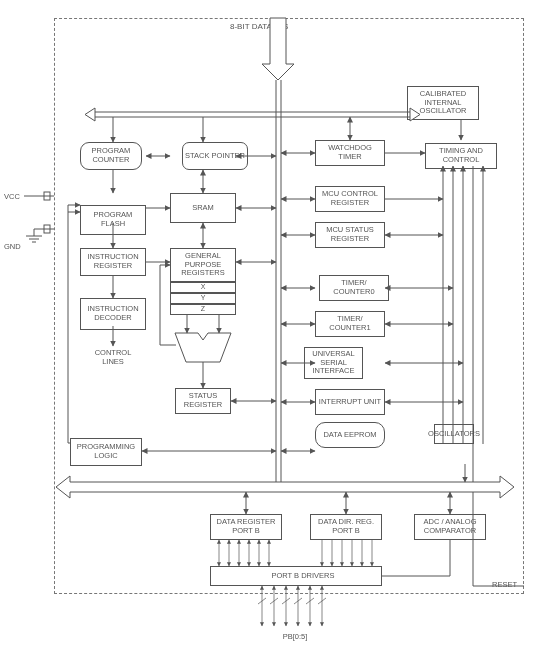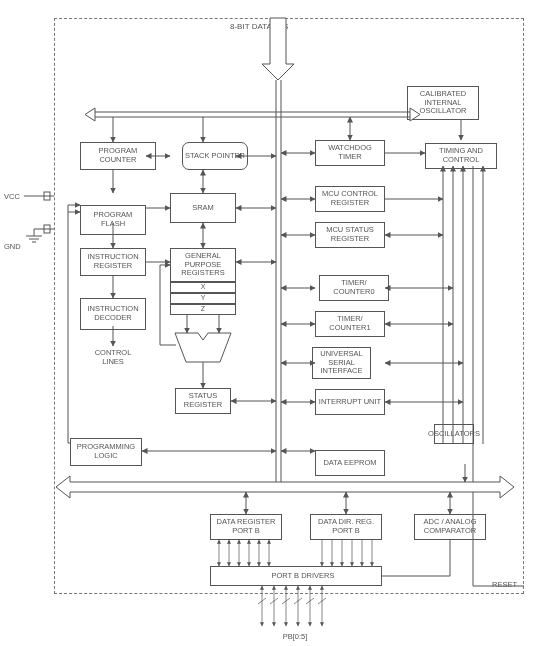--- a/index.html
+++ b/index.html
@@ -60,21 +60,21 @@
 
 <div class="bus-label" style="left:230px; top:22px;">8-BIT DATABUS</div>
 
 <div class="label" style="left:4px; top:192px;">VCC</div>
 <div class="label" style="left:4px; top:242px;">GND</div>
 
 <div class="label" style="left:492px; top:580px;">RESET</div>
 
 <div class="label" style="left:270px; top:632px; width:50px;">PB[0:5]</div>
 
-<div class="block" style="left:80px; top:142px; width:76px; height:28px;">PROGRAM COUNTER</div>
+<div class="block" style="left:80px; top:142px; width:62px; height:28px;border-radius:9px;">PROGRAM COUNTER</div>
 <div class="block" style="left:182px; top:142px; width:66px; height:28px;border-radius:7px;">STACK POINTER</div>
 
 <div class="block" style="left:80px; top:205px; width:66px; height:30px;">PROGRAM FLASH</div>
 <div class="block" style="left:170px; top:193px; width:66px; height:30px;">SRAM</div>
 
 <div class="block" style="left:80px; top:248px; width:66px; height:28px;">INSTRUCTION REGISTER</div>
 
 <div class="block" style="left:170px; top:248px; width:66px; height:34px;">GENERAL PURPOSE REGISTERS</div>
 <div class="block" style="left:170px; top:282px; width:66px; height:11px; font-size:7px;">X</div>
 <div class="block" style="left:170px; top:293px; width:66px; height:11px; font-size:7px;">Y</div>
@@ -88,23 +88,23 @@
 
 <div class="block" style="left:175px; top:388px; width:56px; height:26px;">STATUS REGISTER</div>
 
 <div class="block" style="left:70px; top:438px; width:72px; height:28px;">PROGRAMMING LOGIC</div>
 
 <div class="block" style="left:315px; top:140px; width:70px; height:26px;">WATCHDOG TIMER</div>
 <div class="block" style="left:315px; top:186px; width:70px; height:26px;">MCU CONTROL REGISTER</div>
 <div class="block" style="left:315px; top:222px; width:70px; height:26px;">MCU STATUS REGISTER</div>
 <div class="block" style="left:319px; top:275px; width:70px; height:26px;">TIMER/ COUNTER0</div>
 <div class="block" style="left:315px; top:311px; width:70px; height:26px;">TIMER/ COUNTER1</div>
-<div class="block" style="left:312px; top:347px; width:59px; height:32px;">UNIVERSAL SERIAL INTERFACE</div>
+<div class="block" style="left:304px; top:347px; width:59px; height:32px;">UNIVERSAL SERIAL INTERFACE</div>
 <div class="block" style="left:315px; top:389px; width:70px; height:26px;">INTERRUPT UNIT</div>
-<div class="block" style="left:315px; top:450px; width:70px; height:26px;">DATA EEPROM</div>
+<div class="block" style="left:315px; top:422px; width:70px; height:26px;border-radius:10px;">DATA EEPROM</div>
 
 <div class="block" style="left:407px; top:86px; width:72px; height:34px;">CALIBRATED INTERNAL OSCILLATOR</div>
 <div class="block" style="left:425px; top:143px; width:72px; height:26px;">TIMING AND CONTROL</div>
 <div class="block" style="left:434px; top:424px; width:40px; height:20px;">OSCILLATORS</div>
 
 <div class="block" style="left:210px; top:514px; width:72px; height:26px;">DATA REGISTER PORT B</div>
 <div class="block" style="left:310px; top:514px; width:72px; height:26px;">DATA DIR. REG. PORT B</div>
 <div class="block" style="left:414px; top:514px; width:72px; height:26px;">ADC / ANALOG COMPARATOR</div>
 <div class="block" style="left:210px; top:566px; width:172px; height:20px;padding-left:16px;">PORT B DRIVERS</div>
 

